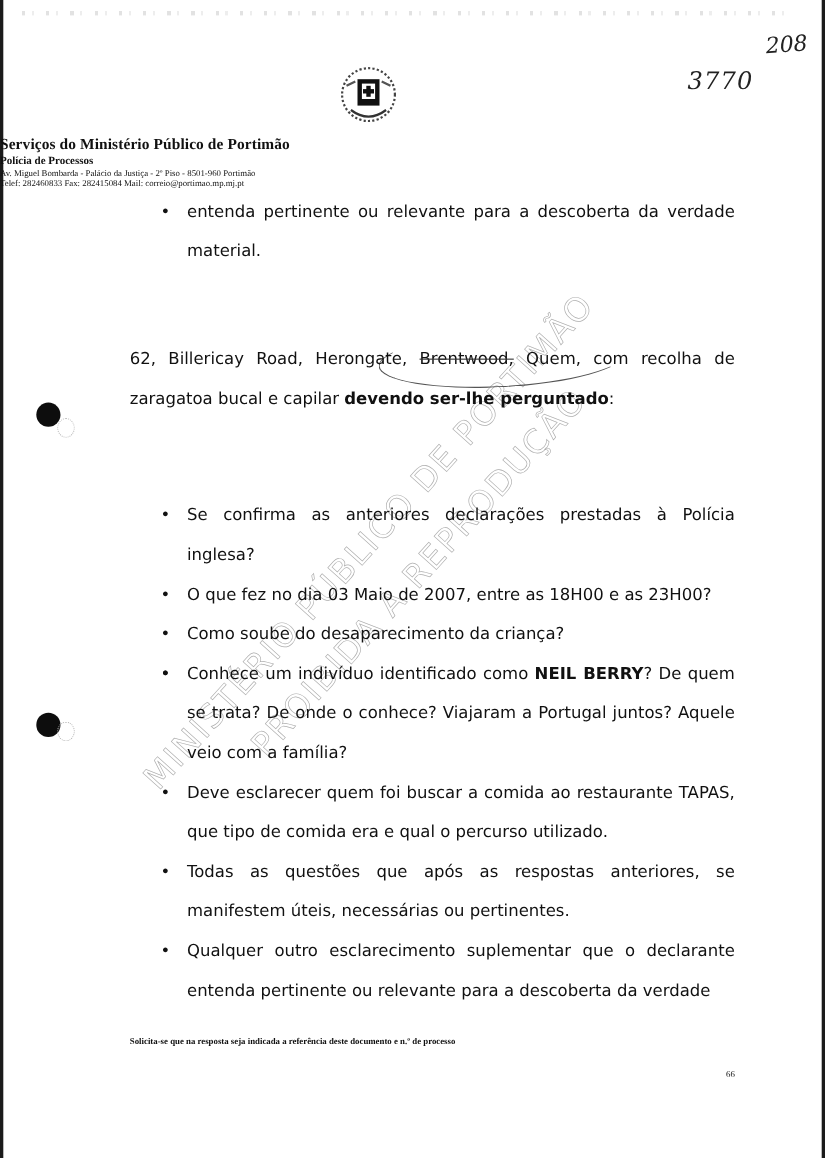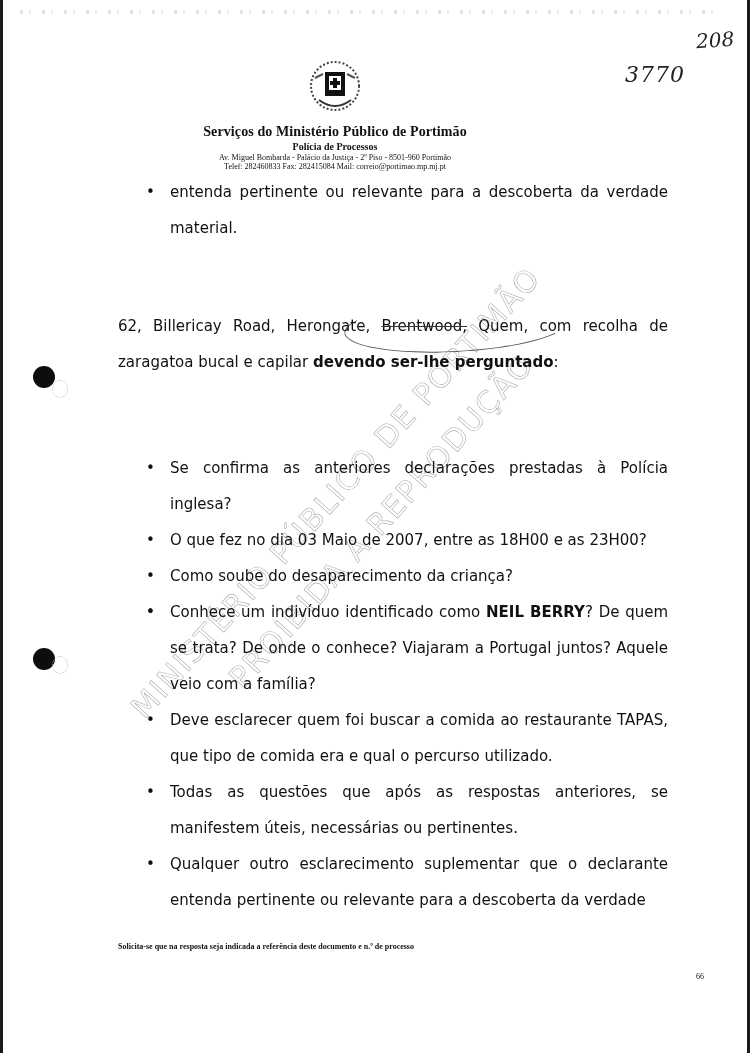--- a/index.html
+++ b/index.html
@@ -17,21 +17,21 @@
     .hand-208 { left: 696px; top: 28px; font-size: 20px; transform: rotate(-4deg); }
     .hand-3770 { left: 625px; top: 62px; font-size: 22px; letter-spacing: 1px; }
 
     .hole { position: absolute; width: 22px; height: 22px; border-radius: 50%; background: #0d0d0d; }
     .hole1 { left: 33px; top: 366px; }
     .hole2 { left: 33px; top: 648px; }
     .hole-shadow { position: absolute; width: 14px; height: 16px; border: 1px dotted #bbb; border-radius: 50%; }
     .hs1 { left: 52px; top: 380px; }
     .hs2 { left: 52px; top: 656px; }
 
-    .header { position: absolute; left: 0; width: 670px; top: 56px; text-align: center; font-family: "Liberation Serif", serif; }
+    .header { position: absolute; left: 0; width: 670px; top: 56px; text-align: left; font-family: "Liberation Serif", serif; }
     .crest { width: 60px; height: 60px; margin: 0 auto 0 auto; position: relative; }
     .crest svg { width: 60px; height: 60px; }
     .h-title { font-size: 14px; font-weight: bold; margin-top: 8px; letter-spacing: 0.1px; }
     .h-sub { font-size: 10px; font-weight: bold; margin-top: 1px; }
     .h-addr { font-size: 8px; margin-top: 1px; }
     .h-tel { font-size: 8px; margin-top: 0px; }
 
     .body-text { position: absolute; left: 118px; width: 550px; font-size: 15px; line-height: 36px; }
     .bullet-item { position: relative; padding-left: 52px; text-align: justify; text-align-last: left; }
     .bullet-item .dot { position: absolute; left: 28px; top: 0; }
@@ -46,21 +46,21 @@
     .strike { text-decoration: line-through; text-decoration-color: #333; }
 
     .watermark { position: absolute; font-family: "DejaVu Sans", sans-serif; font-size: 30px; letter-spacing: 2px;
       color: transparent; -webkit-text-stroke: 0.6px #9a9a9a; white-space: nowrap; transform-origin: left bottom; opacity: .8; }
     .wm1 { left: 150px; top: 690px; transform: rotate(-48deg); }
     .wm2 { left: 248px; top: 660px; transform: rotate(-48deg); }
 
     .footer { position: absolute; left: 118px; top: 942px; width: 560px; font-family: "Liberation Serif", serif; }
     .foot-req { font-size: 8px; font-weight: bold; }
     .foot-proc { font-size: 8px; margin-top: 5px; }
-    .page-num { position: absolute; left: 696px; top: 972px; font-family: "Liberation Serif", serif; font-size: 8px; }
+    .page-num { position: absolute; left: 660px; top: 972px; font-family: "Liberation Serif", serif; font-size: 8px; }
   </style>
 </head>
 <body>
 
 <div class="edge-left"></div>
 <div class="edge-right"></div>
 <div class="scan-noise"></div>
 
 <div class="hand hand-208">208</div>
 <div class="hand hand-3770">3770</div>

